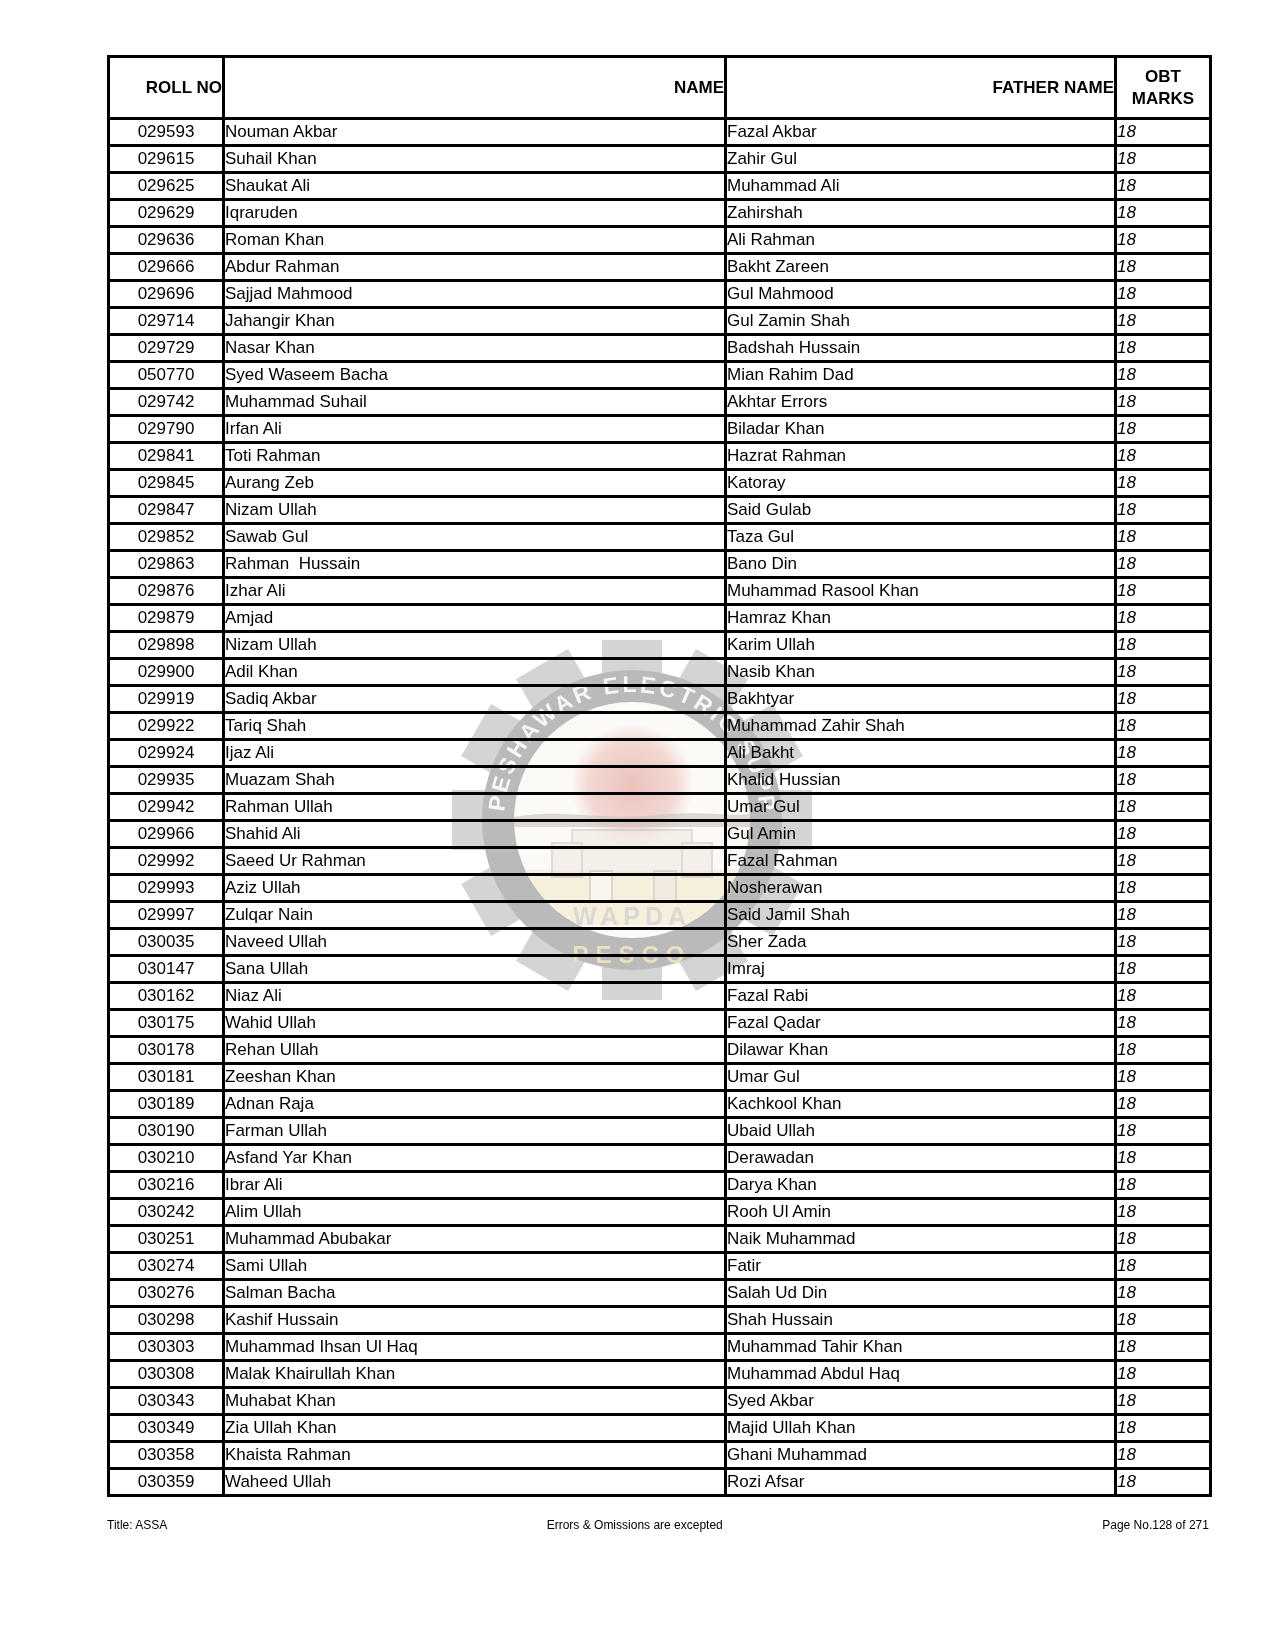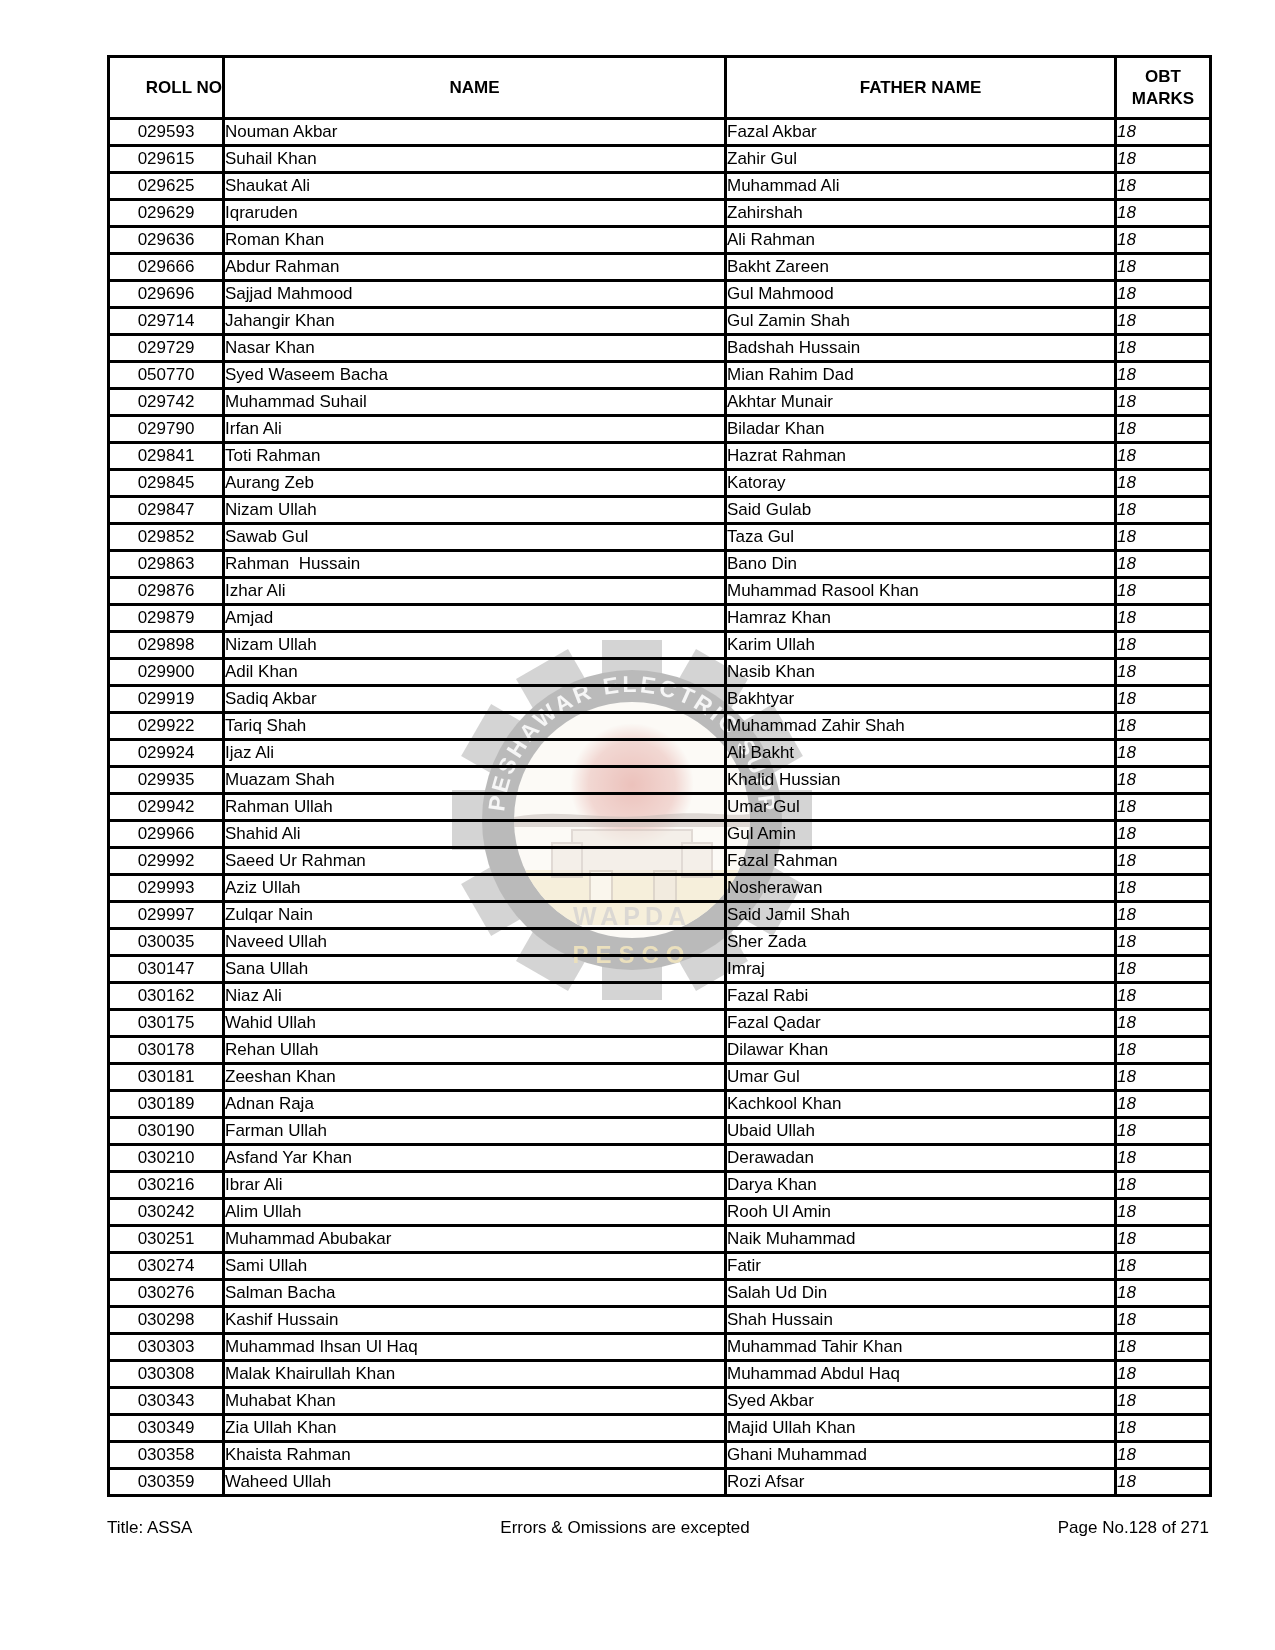--- a/index.html
+++ b/index.html
@@ -33,40 +33,40 @@
     font-size:17px;
     overflow:hidden;
     background:transparent;
   }
   table.results thead th{
     height:59px;
     font-weight:bold;
     vertical-align:middle;
   }
   th.h-roll{text-align:right;}
-  th.h-name,th.h-father{text-align:center;padding-left:4px;margin-top:16px;}
+  th.h-name,th.h-father{text-align:right;padding-left:4px;margin-top:16px;}
   th.h-marks{text-align:center;line-height:22px;}
   th.h-marks span{display:block;}
   table.results td{
     height:24px;
     line-height:24px;
     vertical-align:middle;
     white-space:pre;
   }
   td.c-roll{font-weight:normal;text-align:center;}
   td.c-name,td.c-father{text-align:left;padding-left:4px;}
   td.c-marks{text-align:left;font-style:italic;}
   .footer{
     position:absolute;
     left:107px;top:1518px;
     width:1102px;
     display:flex;
     justify-content:space-between;
     align-items:center;
-    font-size:17px;
+    font-size:12px;
   }
 </style>
 </head>
 <body>
 
 <div class="page">
 
   <svg class="watermark" viewBox="0 0 400 400" xmlns="http://www.w3.org/2000/svg">
     <defs>
       <clipPath id="innerClip">
@@ -217,21 +217,21 @@
   </tr>
         <tr>
     <td class="c-roll">050770</td>
     <td class="c-name">Syed Waseem Bacha</td>
     <td class="c-father">Mian Rahim Dad</td>
     <td class="c-marks">18</td>
   </tr>
         <tr>
     <td class="c-roll">029742</td>
     <td class="c-name">Muhammad Suhail</td>
-    <td class="c-father">Akhtar Munair</td>
+    <td class="c-father">Akhtar Errors</td>
     <td class="c-marks">18</td>
   </tr>
         <tr>
     <td class="c-roll">029790</td>
     <td class="c-name">Irfan Ali</td>
     <td class="c-father">Biladar Khan</td>
     <td class="c-marks">18</td>
   </tr>
         <tr>
     <td class="c-roll">029841</td>

